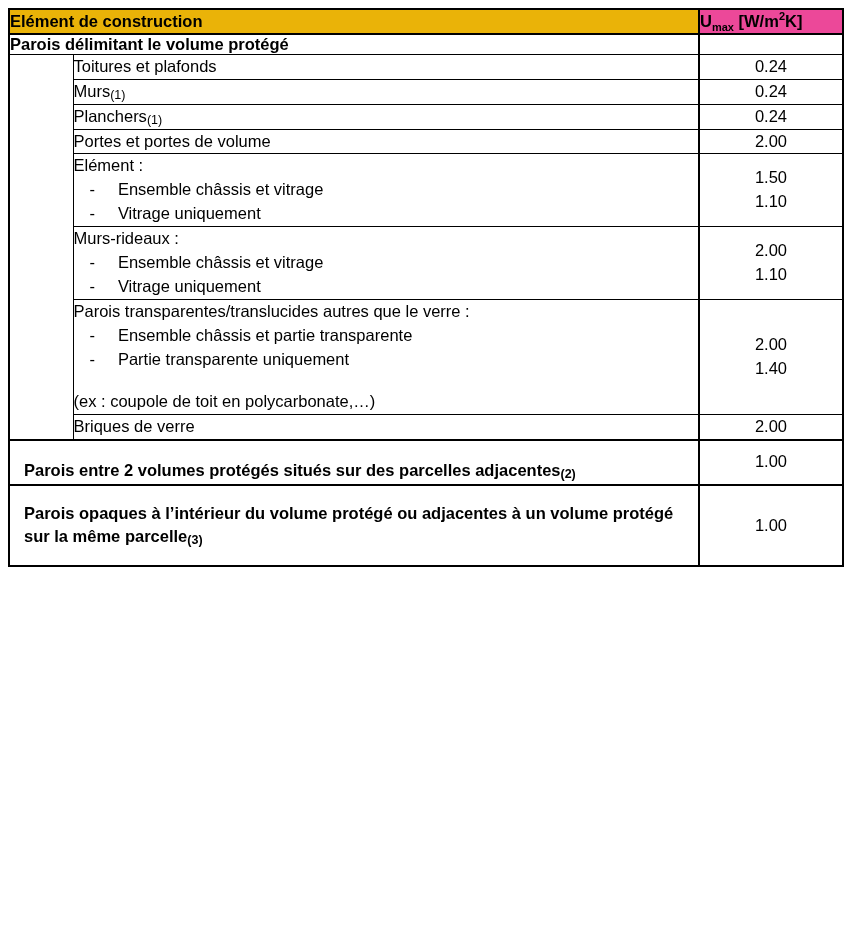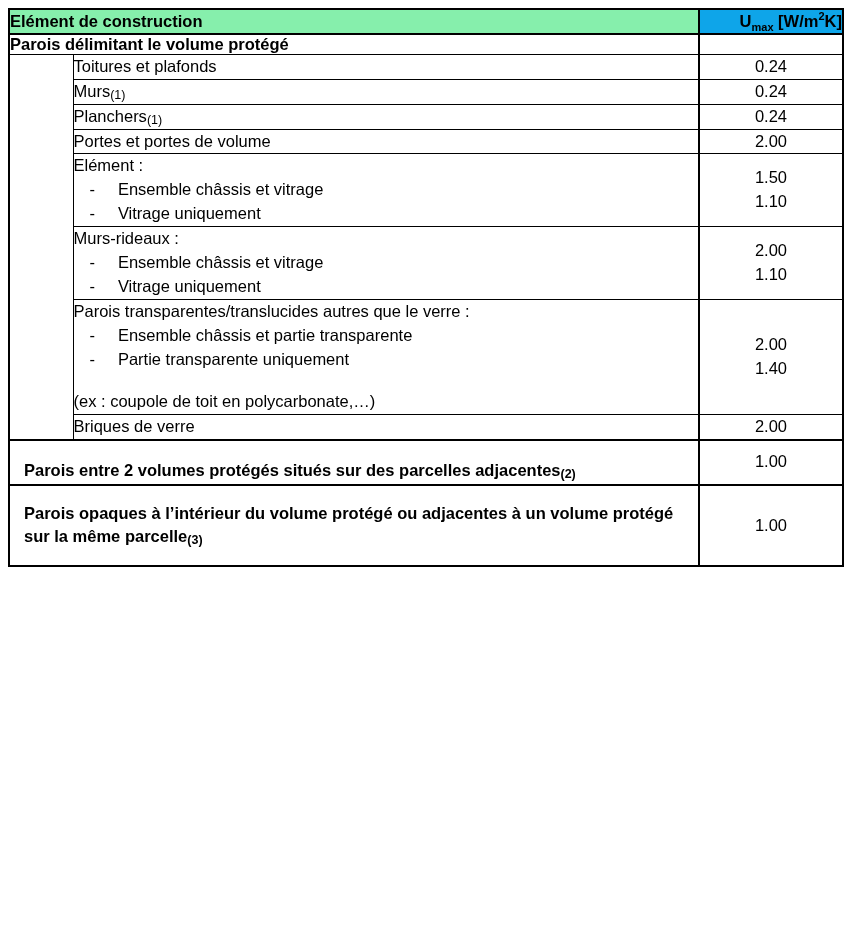--- a/index.html
+++ b/index.html
@@ -35,31 +35,31 @@
   }
   
   table.u-table {
     border: 2px solid #000000;
   }
   col.c-indent { width: 64px; }
   col.c-label  { width: 626px; }
   col.c-value  { width: 144px; }
 
   .hdr-cell {
-    background: #86efac;
+    background: #eab308;
     font-weight: bold;
     font-size: 16.5px;
     padding: 12px 14px;
     border-bottom: 2px solid #000000 !important;
   }
   .hdr-value {
-    background: #0ea5e9;
-    font-weight: bold;
-    font-size: 16.5px;
-    text-align: right;
+    background: #ec4899;
+    font-weight: bold;
+    font-size: 16.5px;
+    text-align: left;
     padding: 12px 6px;
     border-bottom: 2px solid #000000 !important;
     border-left: 2px solid #000000 !important;
   }
   .hdr-value sub { font-size: 11px; }
   .hdr-value sup { font-size: 11px; }
 
   .section-row td {
     border-bottom: 1px solid #000000;
   }

